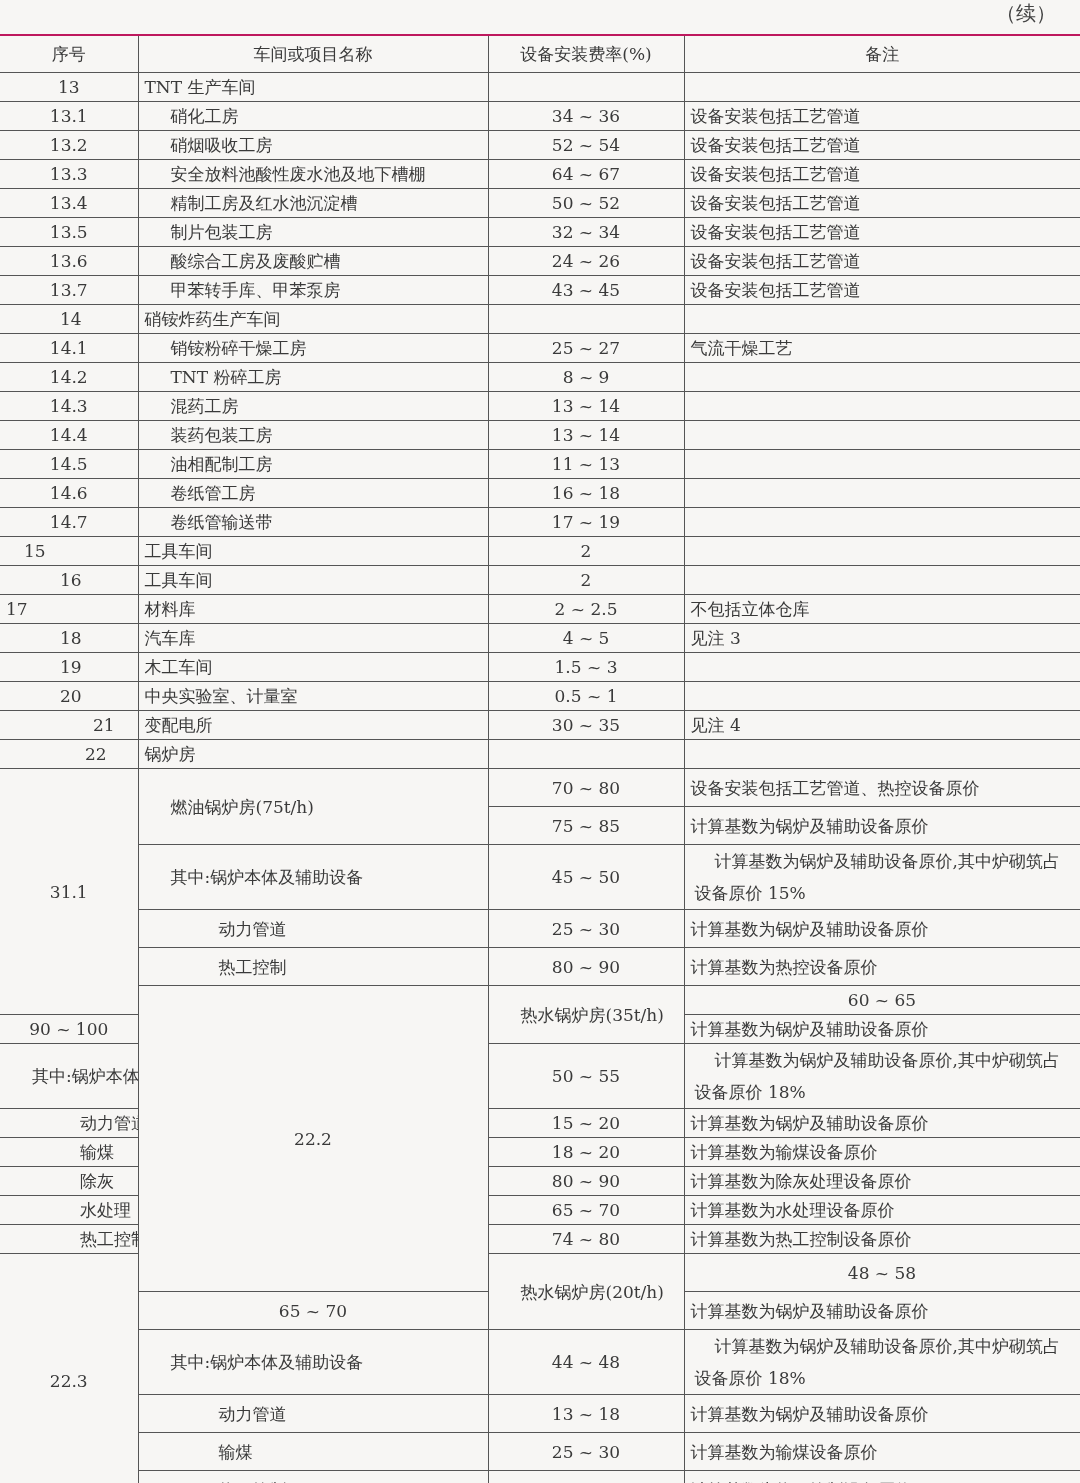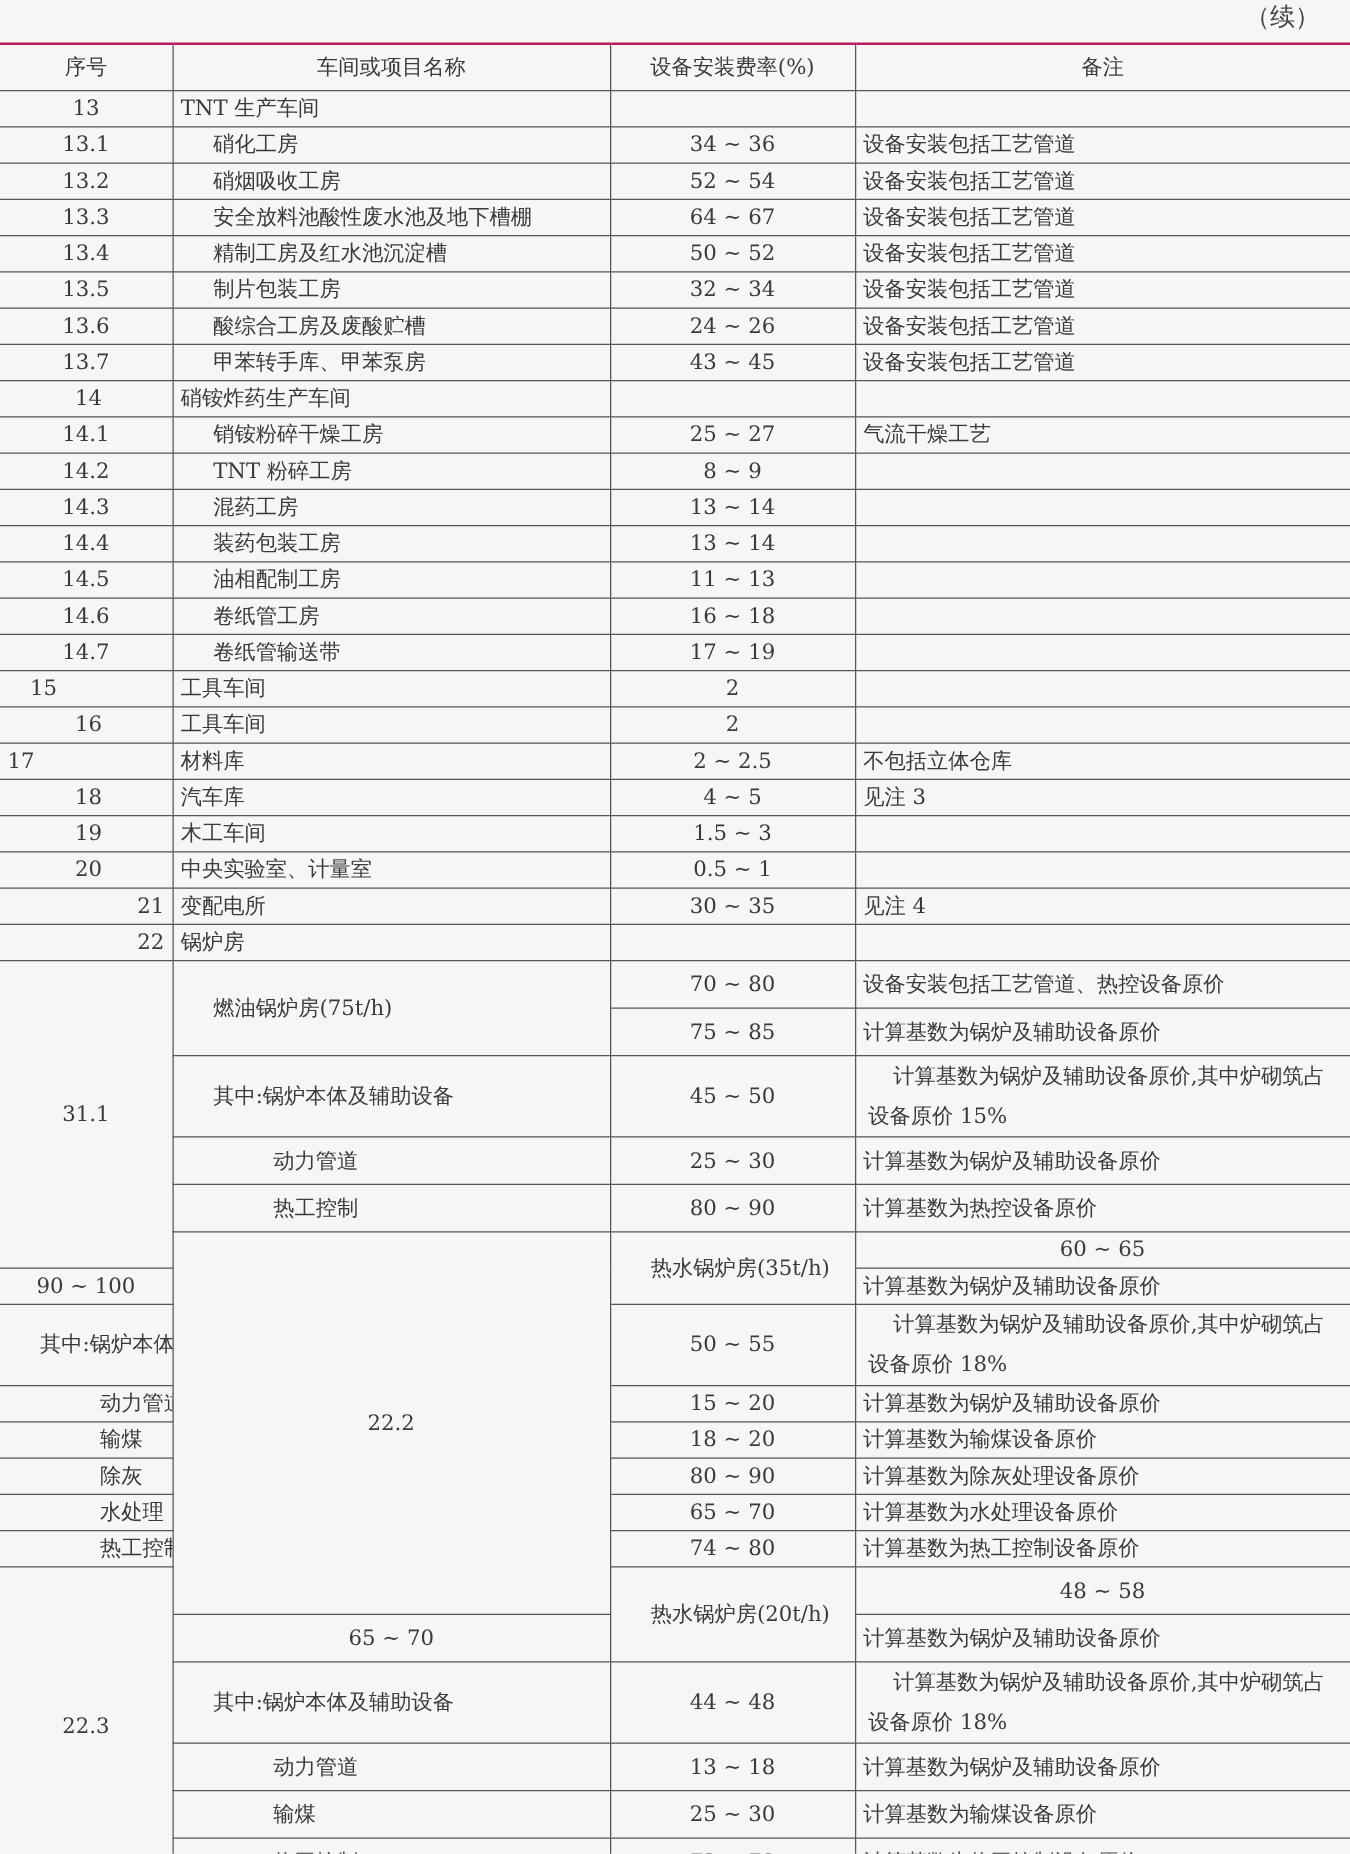--- a/index.html
+++ b/index.html
@@ -193,27 +193,27 @@
         <td class="rate">1.5 ~ 3</td>
         <td class="note"></td>
       </tr>
     <tr class="r29">
         <td class="no" style="text-align:left;padding-left:60px">20</td>
         <td class="name">中央实验室、计量室</td>
         <td class="rate">0.5 ~ 1</td>
         <td class="note"></td>
       </tr>
     <tr class="r29">
-        <td class="no" style="text-align:right;padding-left:76px">21</td>
+        <td class="no" style="text-align:center;padding-left:76px">21</td>
         <td class="name">变配电所</td>
         <td class="rate">30 ~ 35</td>
         <td class="note">见注 4</td>
       </tr>
     <tr class="r29">
-        <td class="no" style="text-align:right;padding-left:60px">22</td>
+        <td class="no" style="text-align:center;padding-left:60px">22</td>
         <td class="name">锅炉房</td>
         <td class="rate"></td>
         <td class="note"></td>
       </tr>
 
     <tr class="r38">
       <td class="no" rowspan="6">31.1</td>
       <td class="name ind1" rowspan="2">燃油锅炉房(75t/h)</td>
       <td class="rate">70 ~ 80</td>
       <td class="note">设备安装包括工艺管道、热控设备原价</td>

